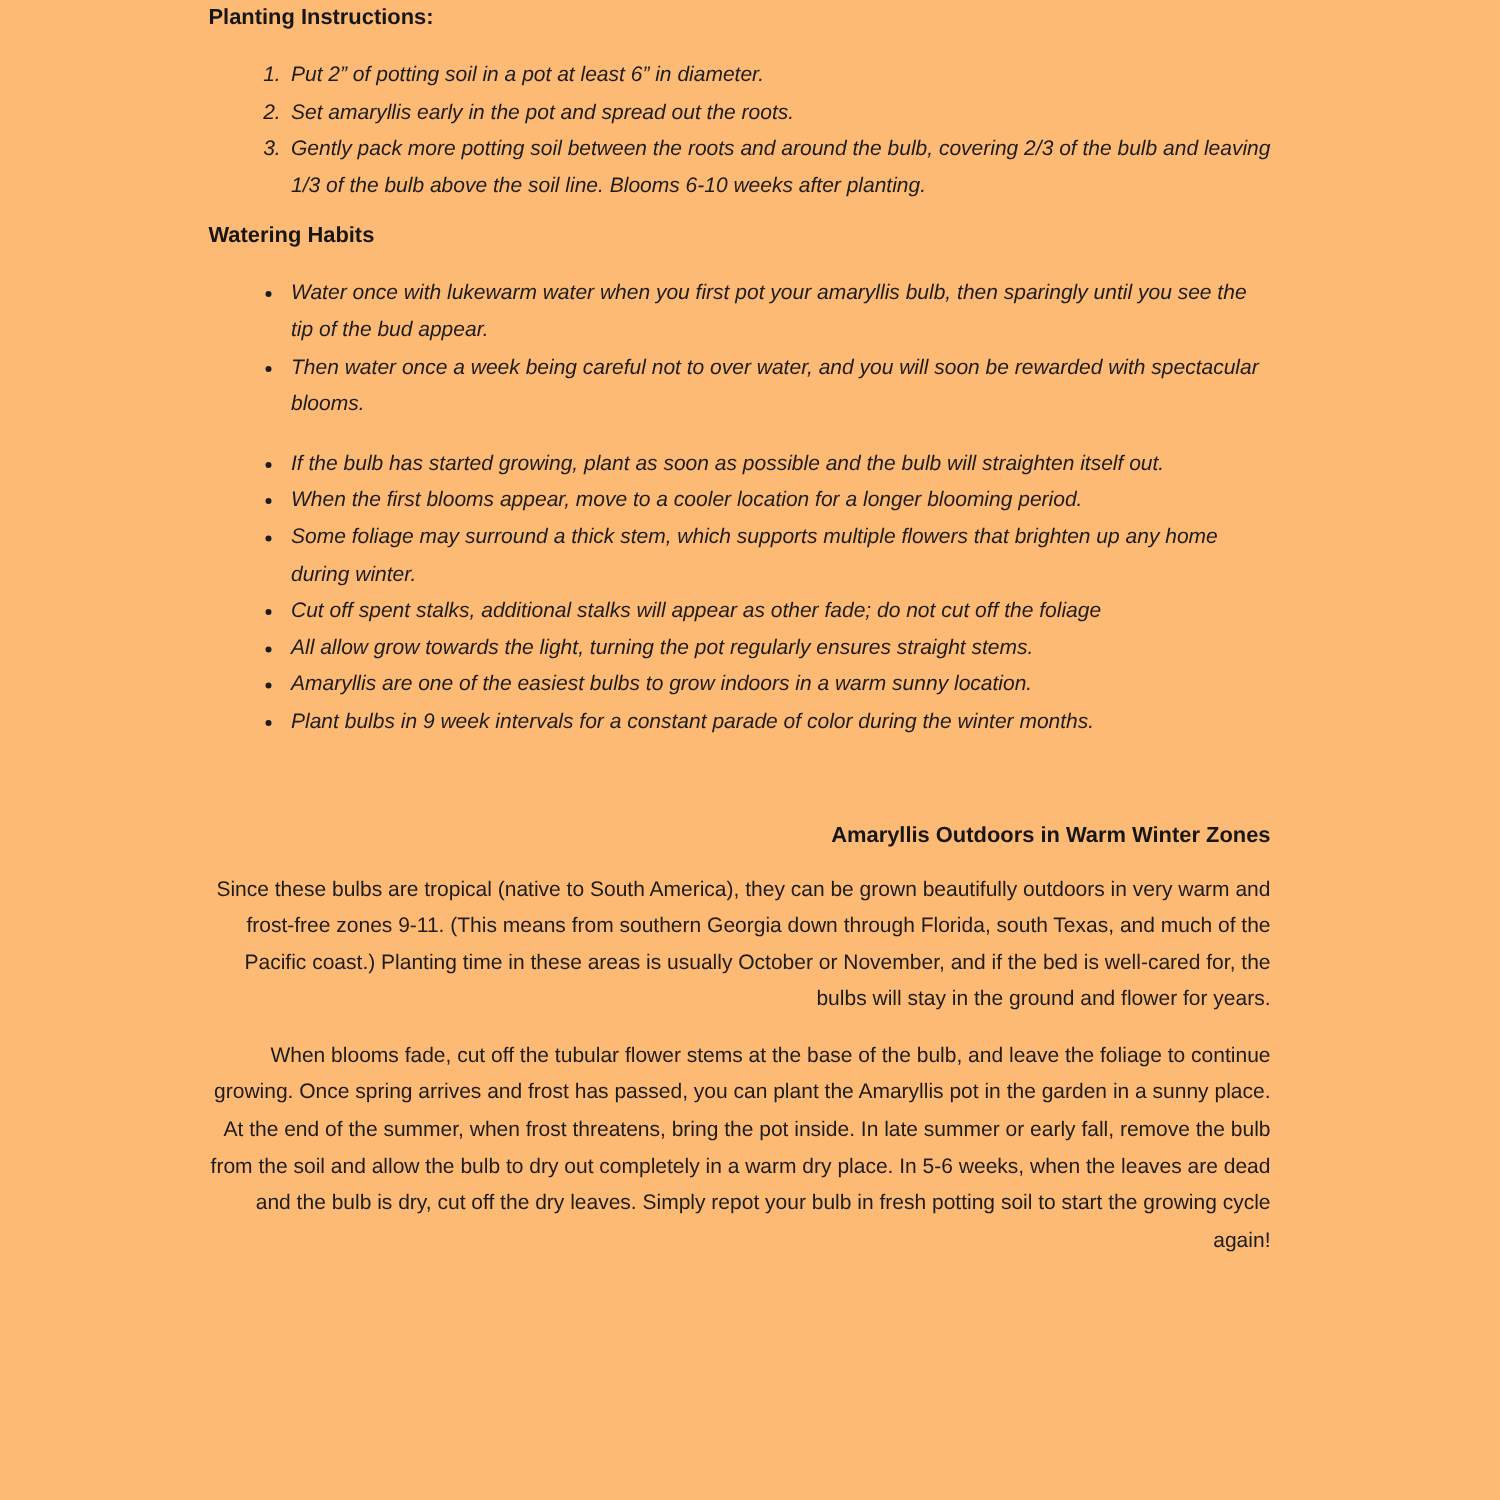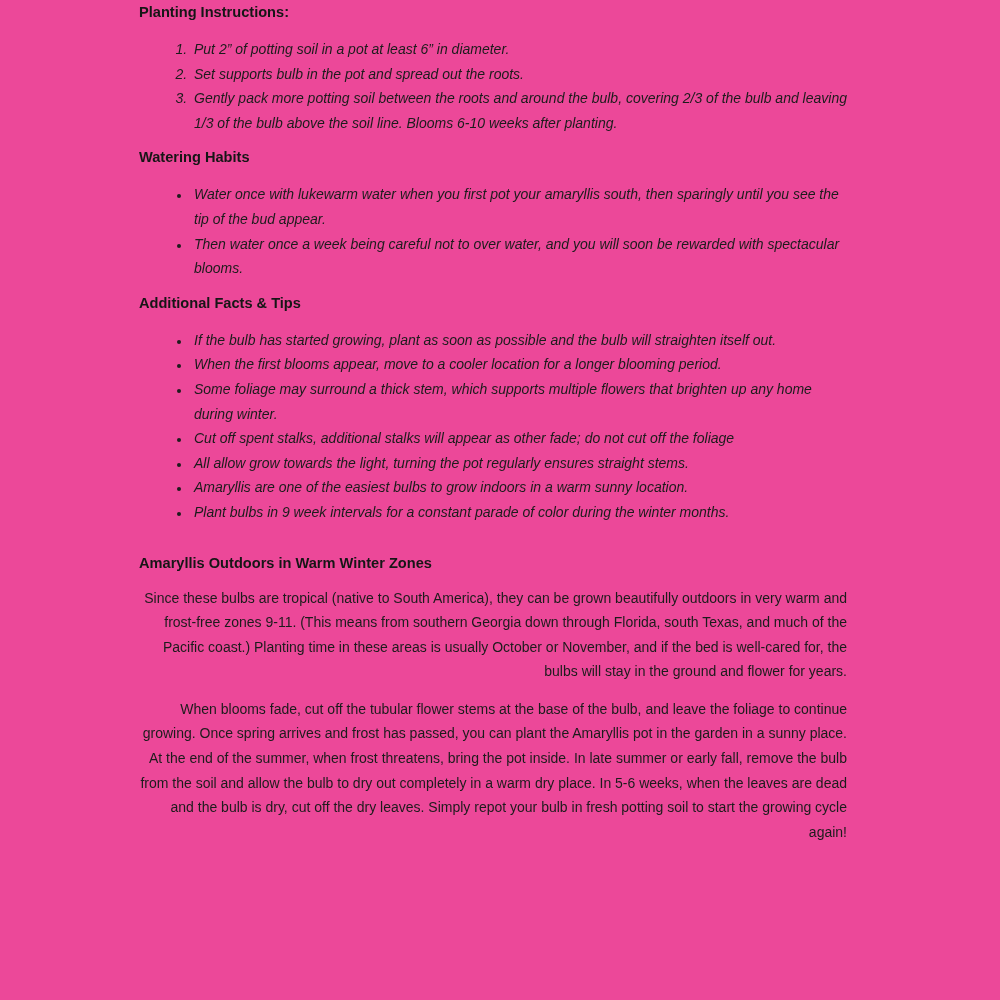--- a/index.html
+++ b/index.html
@@ -5,39 +5,40 @@
   html, body {
     margin: 0;
     padding: 0;
     background: #ffffff;
   }
   .page {
     position: relative;
     width: 1000px;
     height: 1000px;
     box-sizing: border-box;
-    background: #ec4899;
+    background: #fdba74;
     padding: 2px 153px 0 139px;
     font-family: "Liberation Sans", "DejaVu Sans", sans-serif;
     font-size: 14px;
     color: #1c1c1c;
     overflow: hidden;
   }
   .doc-heading {
     font-size: 14.6px;
     font-weight: bold;
     line-height: 20px;
     margin: 12px 0 0 0;
     color: #161616;
   }
   .doc-heading.first {
     margin-top: 0;
   }
   .doc-heading.spaced {
-    margin-top: 28px;
+    margin-top: 54px;
+    text-align: right;
   }
   ol.doc-list, ul.doc-list {
     margin: 15px 0 0 0;
     padding: 0 0 0 52px;
     line-height: 24.6px;
   }
   ol.doc-list > li, ul.doc-list > li {
     padding-left: 3px;
     font-style: italic;
   }
@@ -55,35 +56,34 @@
 </style>
 </head>
 <body>
 
 <div class="page">
 
   <section>
     <h2 class="doc-heading first">Planting Instructions:</h2>
     <ol class="doc-list">
       <li>Put 2” of potting soil in a pot at least 6” in diameter.</li>
-      <li>Set supports bulb in the pot and spread out the roots.</li>
+      <li>Set amaryllis early in the pot and spread out the roots.</li>
       <li>Gently pack more potting soil between the roots and around the bulb, covering 2/3 of the bulb and leaving 1/3 of the bulb above the soil line. Blooms 6-10 weeks after planting.</li>
     </ol>
   </section>
 
   <section>
     <h2 class="doc-heading">Watering Habits</h2>
     <ul class="doc-list">
-      <li>Water once with lukewarm water when you first pot your amaryllis south, then sparingly until you see the tip of the bud appear.</li>
+      <li>Water once with lukewarm water when you first pot your amaryllis bulb, then sparingly until you see the tip of the bud appear.</li>
       <li>Then water once a week being careful not to over water, and you will soon be rewarded with spectacular blooms.</li>
     </ul>
   </section>
 
   <section>
-    <h2 class="doc-heading">Additional Facts &amp; Tips</h2>
     <ul class="doc-list">
       <li>If the bulb has started growing, plant as soon as possible and the bulb will straighten itself out.</li>
       <li>When the first blooms appear, move to a cooler location for a longer blooming period.</li>
       <li>Some foliage may surround a thick stem, which supports multiple flowers that brighten up any home during winter.</li>
       <li>Cut off spent stalks, additional stalks will appear as other fade; do not cut off the foliage</li>
       <li>All allow grow towards the light, turning the pot regularly ensures straight stems.</li>
       <li>Amaryllis are one of the easiest bulbs to grow indoors in a warm sunny location.</li>
       <li>Plant bulbs in 9 week intervals for a constant parade of color during the winter months.</li>
     </ul>
   </section>

